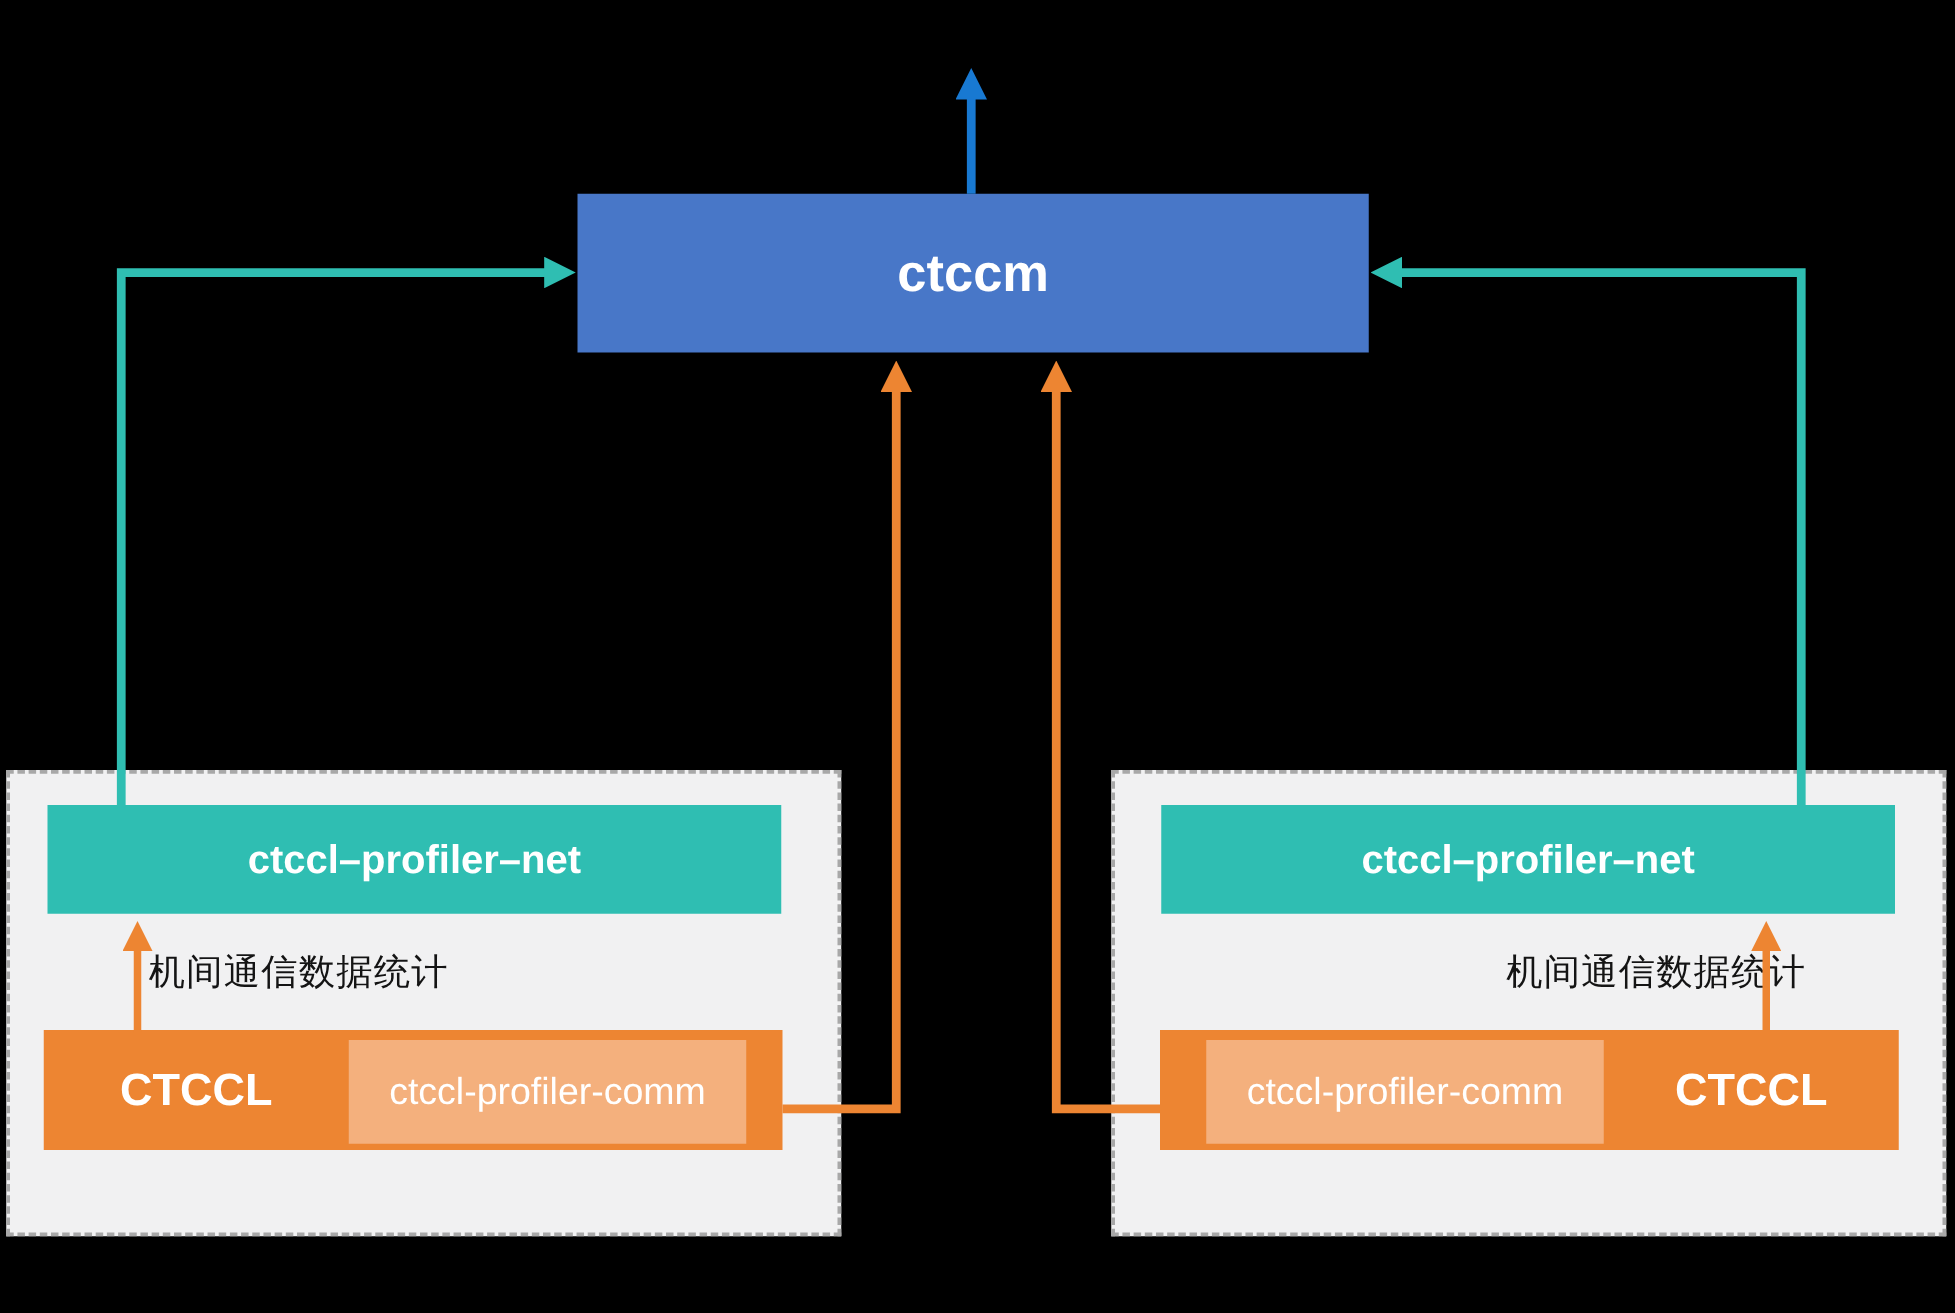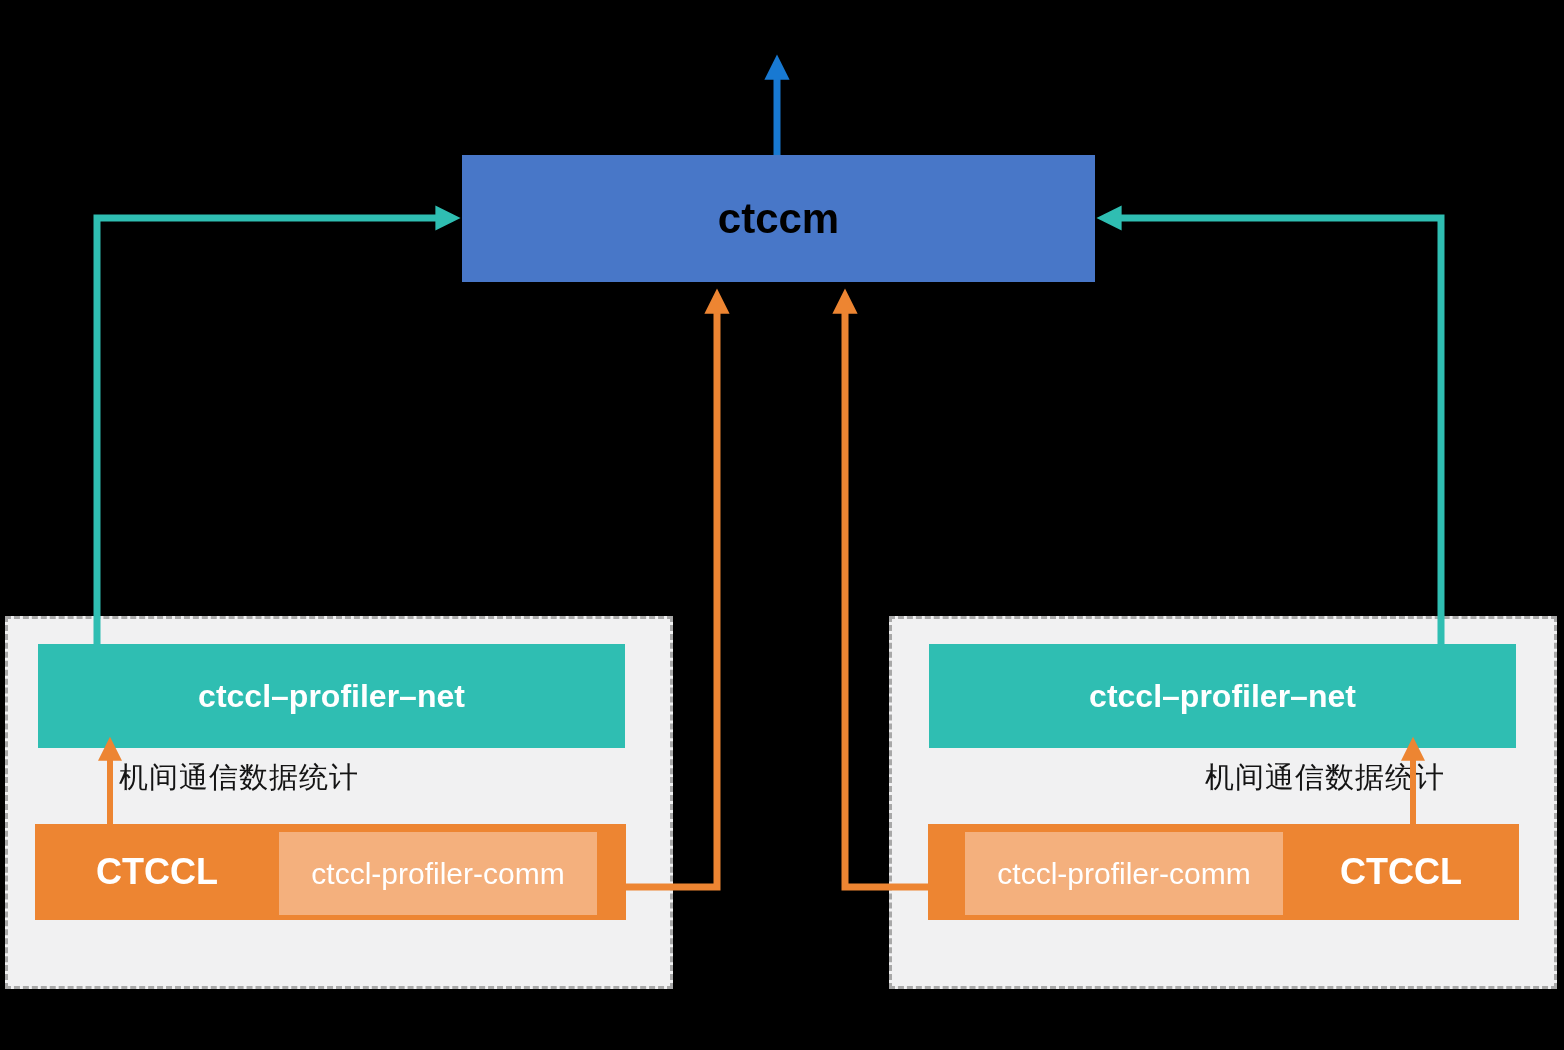--- a/index.html
+++ b/index.html
@@ -32,31 +32,31 @@
   .ctccm-box {
     position: absolute;
     left: 462px;
     top: 155px;
     width: 633px;
     height: 127px;
     background: #4877c8;
     display: flex;
     align-items: center;
     justify-content: center;
-    color: #000000;
+    color: #ffffff;
     font-size: 42px;
     font-weight: 700;
   }
 
   
   .net-box {
     position: absolute;
     top: 644px;
     width: 587px;
-    height: 104px;
+    height: 87px;
     background: #2fbeb2;
     display: flex;
     align-items: center;
     justify-content: center;
     color: #fff;
     font-size: 32px;
     font-weight: 600;
   }
   .net-box.left  { left: 38px; }
   .net-box.right { left: 929px; }

